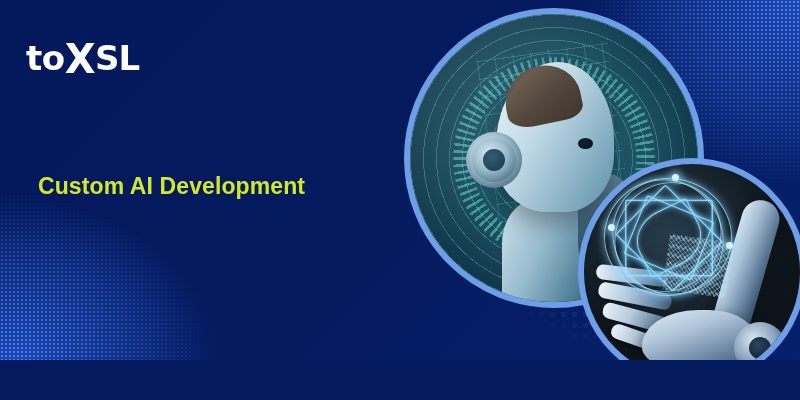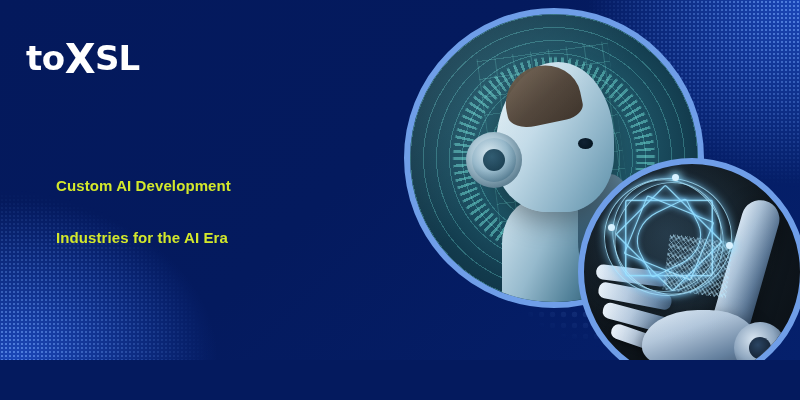--- a/index.html
+++ b/index.html
@@ -57,26 +57,25 @@
   #logo .lg-x { font-size:40px; font-weight:700; position:relative; top:3px; }
   #logo .lg-sl { letter-spacing:-1px; }
 
   
   #headline {
     position:absolute; left:38px; top:160px;
     width:400px;
   }
   #headline .hl {
     color:#d3e82b;
-    font-size:15px;
+    font-size:23px;
     font-weight:700;
     line-height:52px;
     letter-spacing:.1px;
     white-space:nowrap;
-    margin-left:18px;
   }
 
   
   .circ {
     position:absolute; border-radius:50%;
     border:6px solid #6f9ee8;
     overflow:hidden;
   }
   
   #circle-robot-head {
@@ -234,21 +233,20 @@
   <div class="tex tex-tr"></div>
   <div class="tex tex-bl"></div>
   <div class="tex-dots"></div>
 
   <div id="logo">
     <span>to</span><span class="lg-x">X</span><span class="lg-sl">SL</span>
   </div>
 
   <div id="headline">
     <div class="hl">Custom AI Development</div>
-    <div class="hl">Industries for the AI Era</div>
   </div>
 
   <div class="circ" id="circle-robot-head">
     <div class="hud2"></div>
     <div class="hud"></div>
     <div class="hud3"></div>
     <div class="neck"></div>
     <div class="jaw"></div>
     <div class="head"></div>
     <div class="skull"></div>

